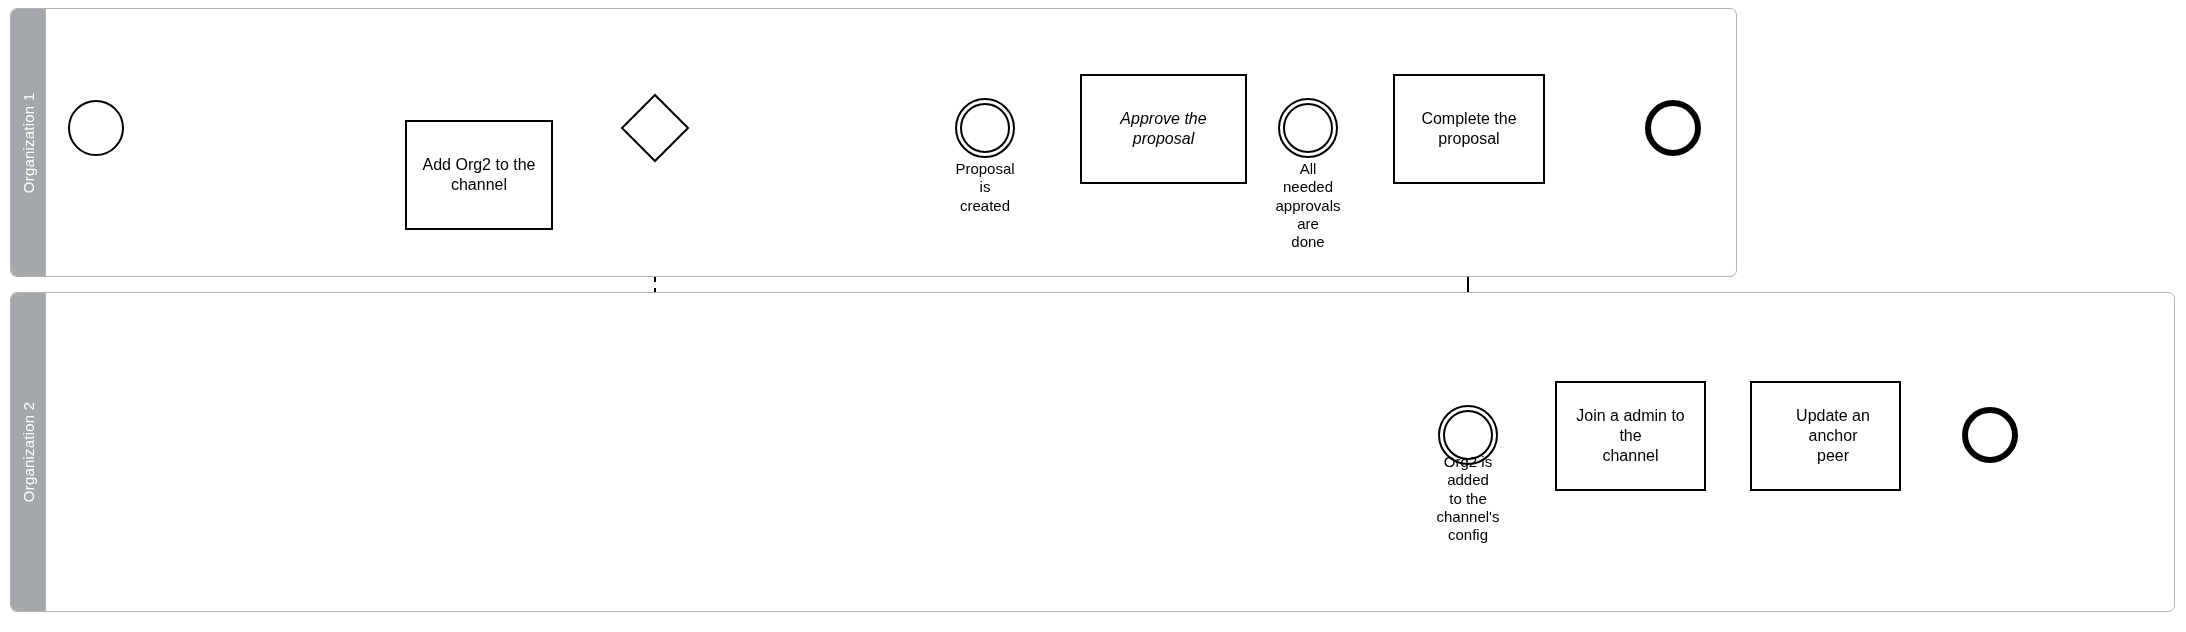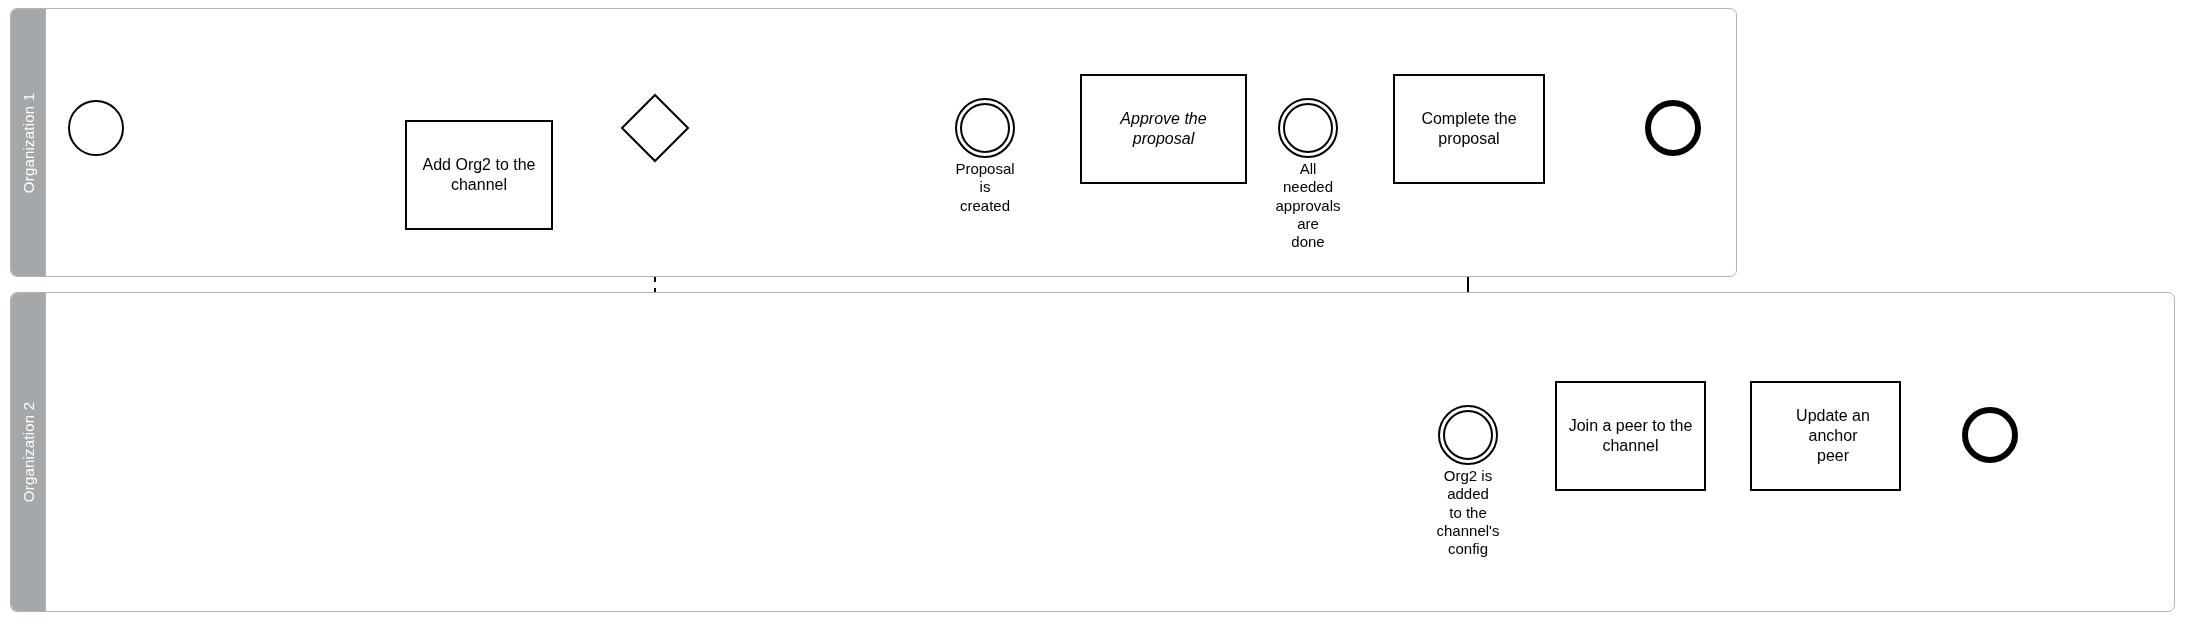--- a/index.html
+++ b/index.html
@@ -213,28 +213,28 @@
   <div class="task" style="left:1393px; top:74px; width:152px; height:110px;">
     <span style="white-space: pre-line;">Complete the
 proposal</span>
   </div>
 
   <div class="event end" style="left:1645px; top:100px; width:56px; height:56px;"></div>
 
   <div class="event intermediate" style="left:1438px; top:405px; width:60px; height:60px;">
     <div class="inner-ring"></div>
   </div>
-  <div class="event-label" style="left:1408px; top:467px; width:120px;">Org2 is
+  <div class="event-label" style="left:1408px; top:453px; width:120px;">Org2 is
 added
 to the
 channel's
 config</div>
 
   <div class="task" style="left:1555px; top:381px; width:151px; height:110px;">
-    <span style="white-space: pre-line;">Join a peer to the
+    <span style="white-space: pre-line;">Join a admin to the
 channel</span>
   </div>
 
   <div class="task" style="left:1750px; top:381px; width:151px; height:110px;">
     <span style="white-space: pre-line; margin-left: 15px;">Update an anchor
 peer</span>
   </div>
 
   <div class="event end" style="left:1962px; top:407px; width:56px; height:56px;"></div>
 

